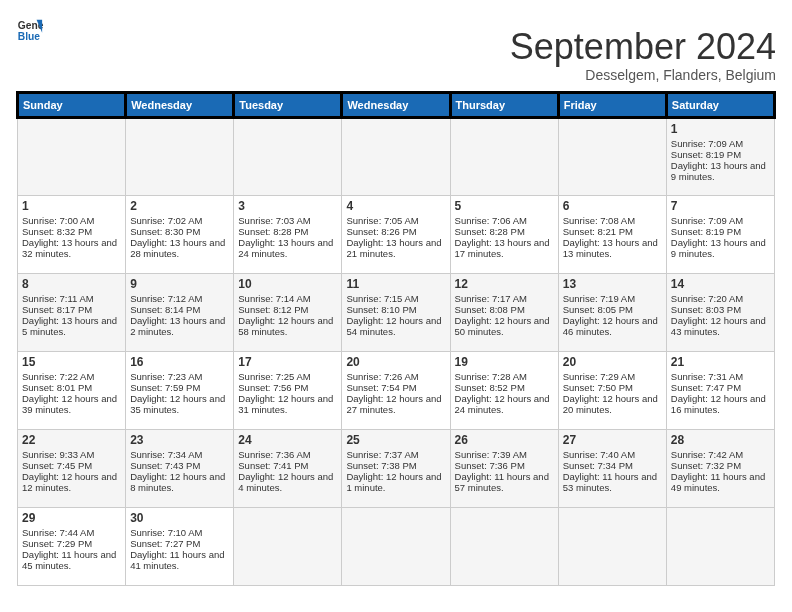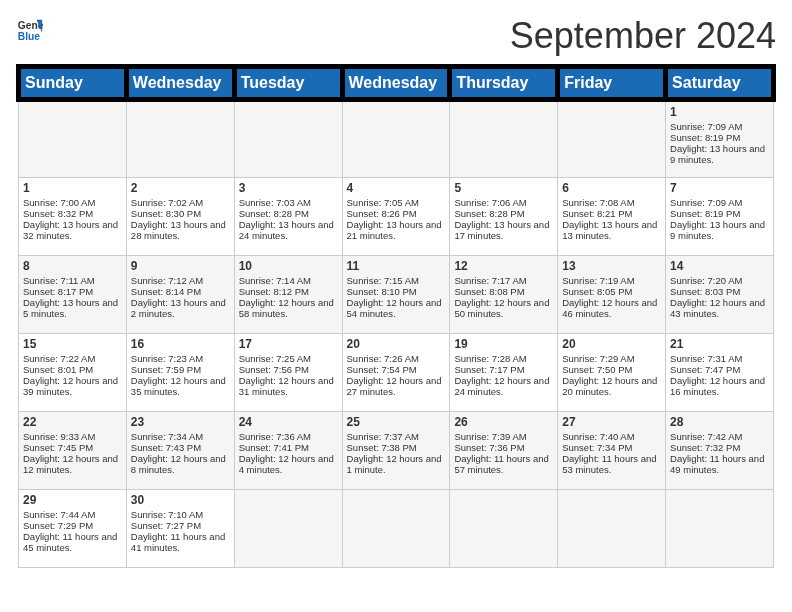--- a/index.html
+++ b/index.html
@@ -32,38 +32,39 @@
       height: 28px;
     }
     .title-block {
       text-align: right;
     }
     .month-title {
       font-size: 36px;
       font-weight: normal;
       color: #333;
       line-height: 1.1;
+      margin-top: 11px;
     }
     .subtitle {
       font-size: 14px;
       color: #555;
     }
     table {
       width: 100%;
       border-collapse: collapse;
       table-layout: fixed;
     }
     thead th {
       background: #1a6ab5;
       color: #fff;
-      font-size: 16px;
+      font-size: 11px;
       font-weight: bold;
       padding: 5px 4px;
       text-align: left;
-      border: 5px solid #000000;
+      border: 3px solid #000000;
     }
     tbody td {
       vertical-align: top;
       border: 1px solid #ccc;
       padding: 3px 4px;
       font-size: 9.5px;
       color: #333;
       height: 78px;
     }
     .week-row:nth-child(odd) td {
@@ -89,20 +90,21 @@
   <div class="header">
     <div class="logo">
       <svg class="logo-icon" viewBox="0 0 30 30">
         <text x="2" y="14" font-size="11" font-weight="bold" fill="#333">General</text>
         <text x="2" y="26" font-size="11" font-weight="bold" fill="#1a6ab5">Blue</text>
         <polygon points="22,4 28,4 28,18" fill="#1a6ab5"></polygon>
       </svg>
     </div>
     <div class="title-block">
       <div class="month-title">September 2024</div>
+      <div class="subtitle">Desselgem, Flanders, Belgium</div>
     </div>
   </div>
 
   <table>
     <thead>
       <tr>
         <th>Sunday</th>
         <th>Wednesday</th>
         <th>Tuesday</th>
         <th>Wednesday</th>
@@ -235,21 +237,21 @@
         </td>
           <td>
           <span class="day-num">20</span>
           <span>Sunrise: 7:26 AM</span><br>
           <span>Sunset: 7:54 PM</span><br>
           <span>Daylight: 12 hours and 27 minutes.</span>
         </td>
           <td>
           <span class="day-num">19</span>
           <span>Sunrise: 7:28 AM</span><br>
-          <span>Sunset: 7:17 PM</span><br>
+          <span>Sunset: 8:52 PM</span><br>
           <span>Daylight: 12 hours and 24 minutes.</span>
         </td>
           <td>
           <span class="day-num">20</span>
           <span>Sunrise: 7:29 AM</span><br>
           <span>Sunset: 7:50 PM</span><br>
           <span>Daylight: 12 hours and 20 minutes.</span>
         </td>
           <td>
           <span class="day-num">21</span>

